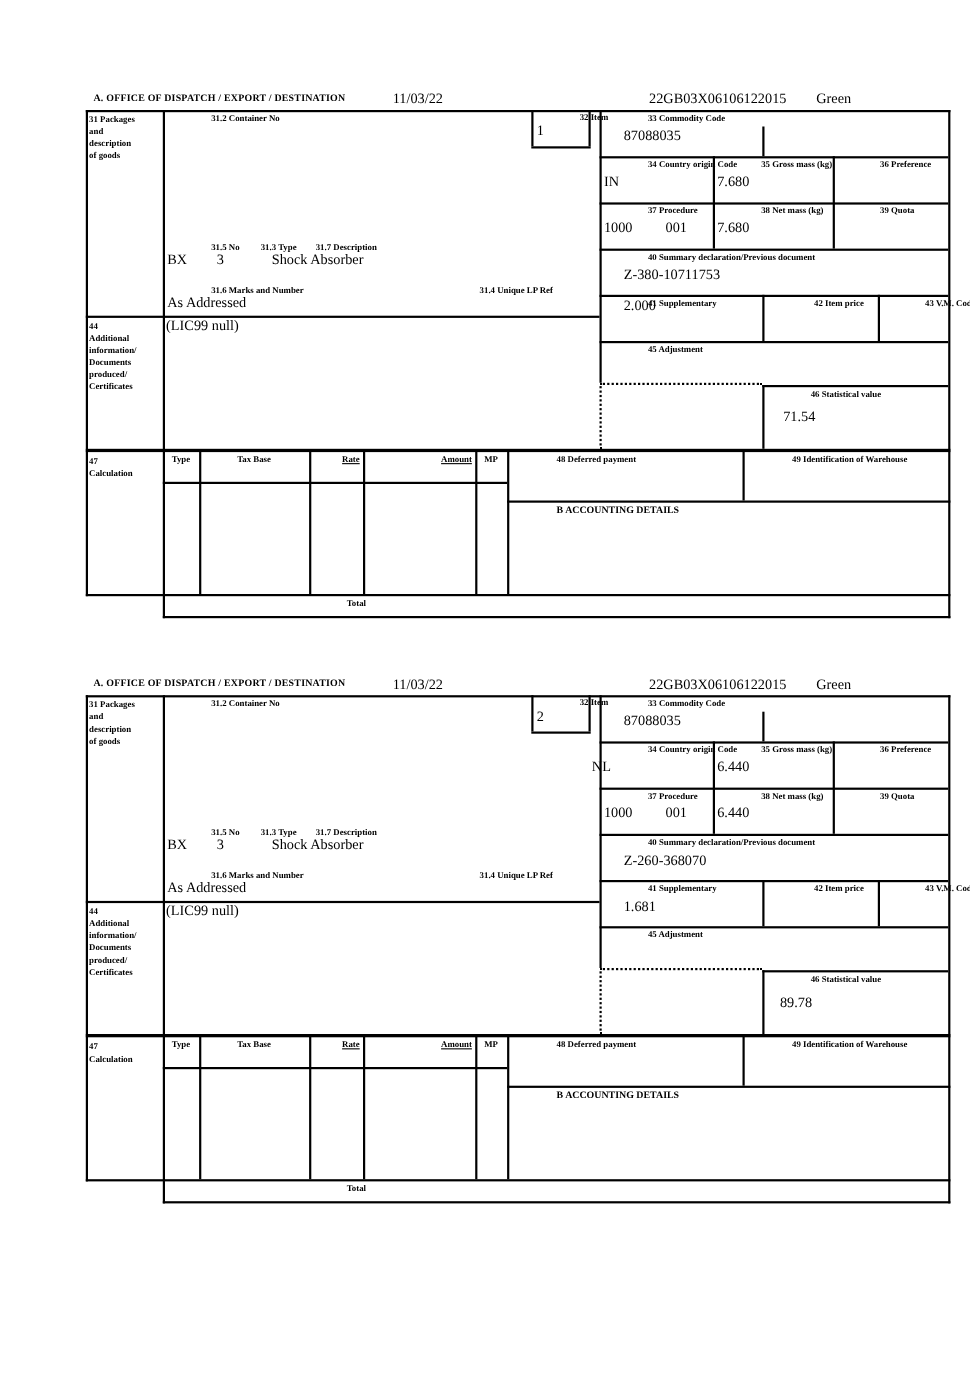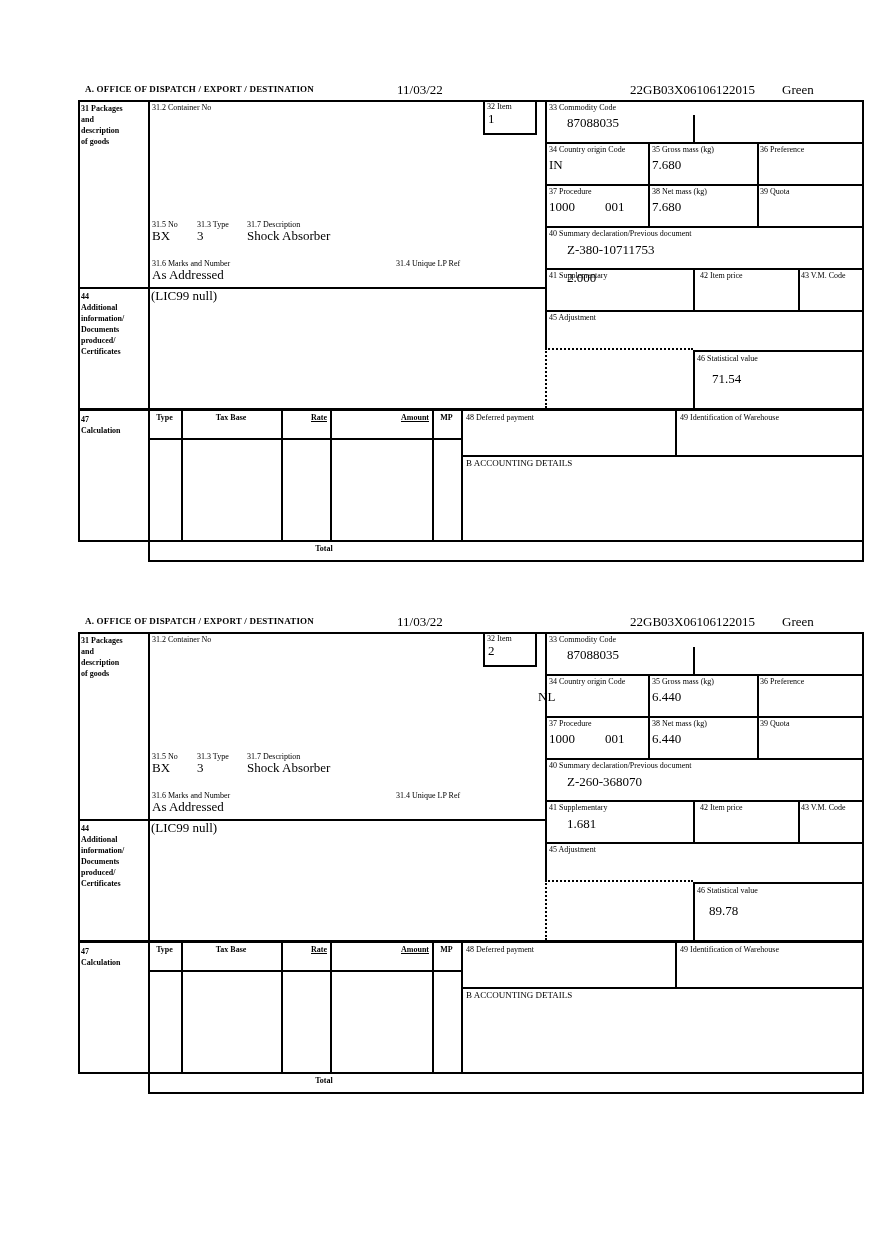--- a/index.html
+++ b/index.html
@@ -1,22 +1,22 @@
 <!DOCTYPE html>
 <html><head>
 <meta charset="utf-8">
 <style>
   html,body{margin:0;padding:0;}
   body{width:882px;height:1250px;background:#fff;position:relative;
        font-family:"Liberation Serif","DejaVu Serif",serif;color:#000;}
   .section{position:absolute;left:0;width:882px;height:484px;}
   .t{position:absolute;white-space:nowrap;color:#000;}
-  .lbl{font-weight:normal;font-size:8px;line-height:9px;}
+  .lbl{font-weight:bold;font-size:8px;line-height:9px;margin-left:40px;}
   .val{font-size:13px;line-height:14px;}
-  .hdrval{font-size:13px;margin-left:40px;}
+  .hdrval{font-size:13px;}
   .office{font-weight:bold;font-size:9px;letter-spacing:.2px;}
   .blk{position:absolute;color:#000;font-weight:bold;font-size:8px;line-height:11px;}
   .blk div{white-space:nowrap;}
   .hl,.vl{position:absolute;background:#000;}
   .hl{height:2px;}
   .vl{width:2px;}
   .hld{position:absolute;height:0;border-top:2px dotted #000;}
   .vld{position:absolute;width:0;border-left:2px dotted #000;}
   .cth{position:absolute;font-weight:bold;font-size:8px;}
   .ctr{text-align:center;}

